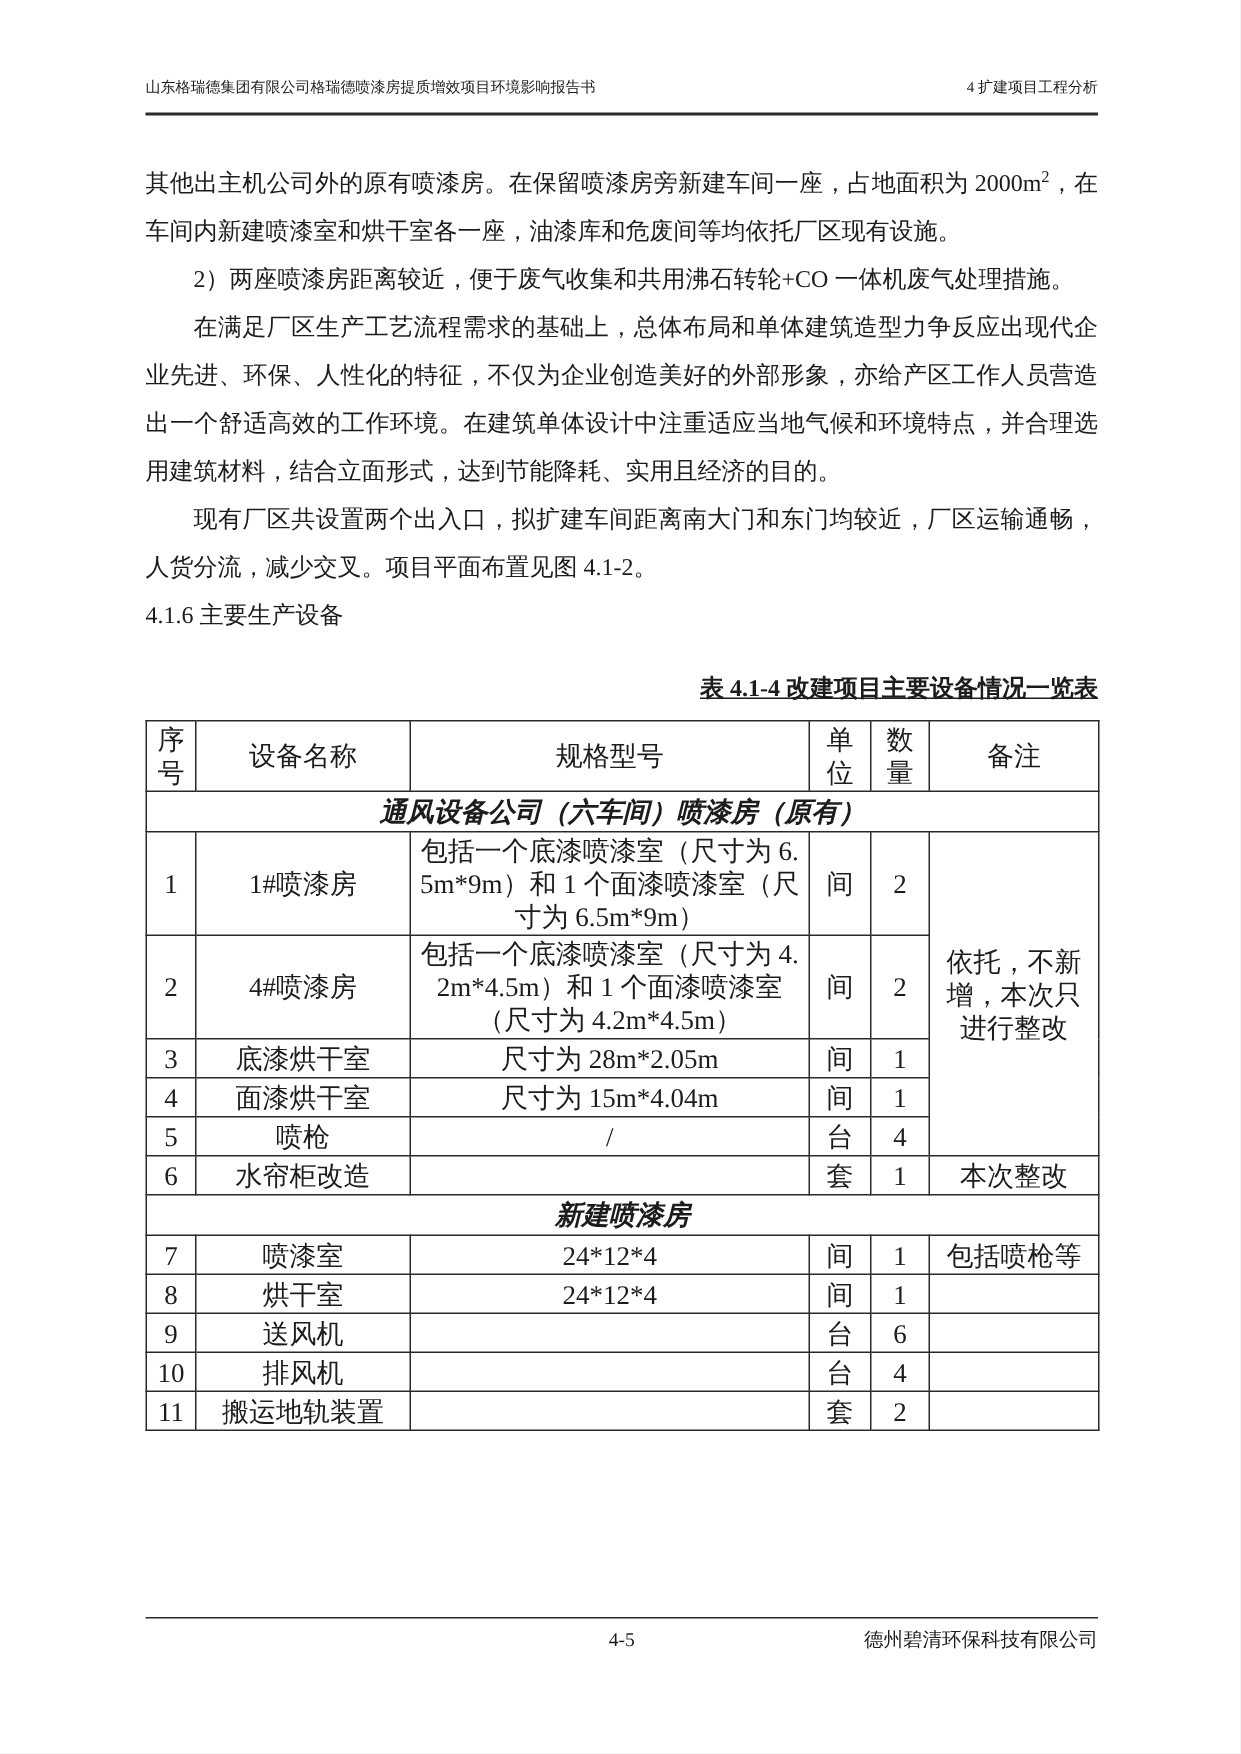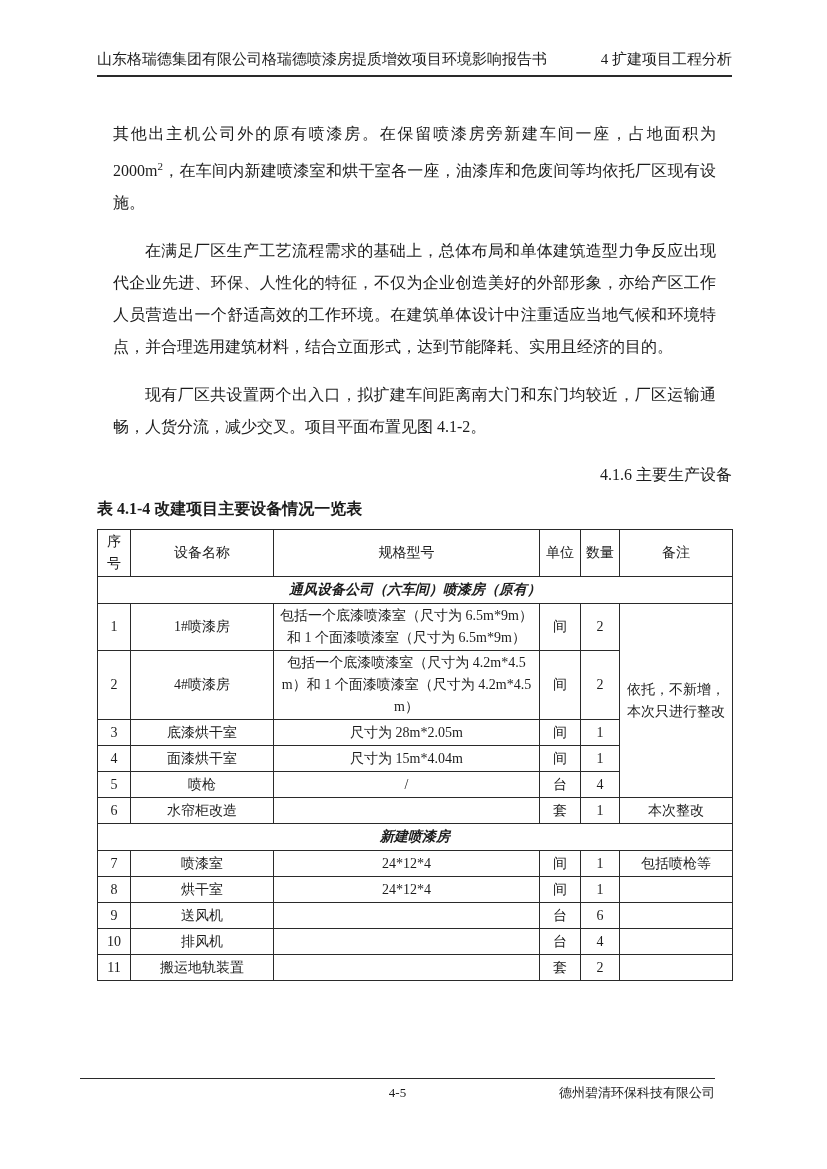--- a/index.html
+++ b/index.html
@@ -8,48 +8,48 @@
     width:827px; height:1169px;
     margin:0 auto;
     background:#ffffff;
     font-family:"Liberation Serif","DejaVu Serif",serif;
     color:#1c1c1c;
     overflow:hidden;
   }
   .header {
     position:absolute; top:50px; left:97px; width:635px;
     display:flex; justify-content:space-between; align-items:flex-end;
-    font-size:15px; line-height:18px;
+    font-size:10px; line-height:18px;
     padding-bottom:7px;
     border-bottom:2px solid #2a2a2a;
   }
   .content { position:absolute; top:102px; left:97px; width:635px; }
   .para {
-    margin:16px; font-size:16px; line-height:32px;
+    margin:0; font-size:16px; line-height:32px;
     text-align:justify;
   }
   .indent { text-indent:2em; }
-  .heading { margin:0; font-size:16px; line-height:32px; font-weight:normal;text-align:right; }
+  .heading { margin:0; font-size:16px; line-height:32px; font-weight:normal; }
   .caption {
     font-size:16px; line-height:32px; font-weight:bold;
-    text-align:left; margin-top:2px;
+    text-align:right; margin-top:17px;text-decoration:underline;
   }
   table.equip {
     width:635px; border-collapse:collapse; table-layout:fixed;
-    font-size:14px; margin-top:4px;
+    font-size:18px; margin-top:4px;
   }
   table.equip td {
     border:1px solid #2a2a2a;
     text-align:center; vertical-align:middle;
     padding:1px 3px; line-height:22px; height:23px;
     word-break:break-all;
   }
   tr.section-row td { font-weight:bold; height:24px;font-style:italic; }
   .footer {
-    position:absolute; top:1078px; left:80px; width:635px;
+    position:absolute; top:1078px; left:97px; width:635px;
     border-top:1px solid #2a2a2a;
     font-size:13px; line-height:18px; padding-top:5px;
   }
   .footer .pagenum { position:absolute; left:0; right:0; text-align:center; top:5px; }
   .footer .company { position:absolute; right:0; top:5px; }
   sup { font-size:11px; }
 </style>
 </head>
 <body>
 
@@ -57,20 +57,21 @@
 
   <div class="header">
     <span>山东格瑞德集团有限公司格瑞德喷漆房提质增效项目环境影响报告书</span>
     <span>4 扩建项目工程分析</span>
   </div>
 
   <div class="content">
     <p class="para"><span>其他出主机公司外的原有喷漆房。在保留喷漆房旁新建车间一座，占地面积为 2000m</span><sup>2</sup><span>，在车间内新建喷漆室和烘干室各一座，油漆库和危废间等均依托厂区现有设施。</span></p>
 
 
+    <p class="para indent">2）两座喷漆房距离较近，便于废气收集和共用沸石转轮+CO 一体机废气处理措施。</p>
 
     <p class="para indent">在满足厂区生产工艺流程需求的基础上，总体布局和单体建筑造型力争反应出现代企业先进、环保、人性化的特征，不仅为企业创造美好的外部形象，亦给产区工作人员营造出一个舒适高效的工作环境。在建筑单体设计中注重适应当地气候和环境特点，并合理选用建筑材料，结合立面形式，达到节能降耗、实用且经济的目的。</p>
 
     <p class="para indent">现有厂区共设置两个出入口，拟扩建车间距离南大门和东门均较近，厂区运输通畅，人货分流，减少交叉。项目平面布置见图 4.1-2。</p>
 
     <h3 class="heading">4.1.6 主要生产设备</h3>
 
 
     <div class="caption">表 4.1-4  改建项目主要设备情况一览表</div>
 

